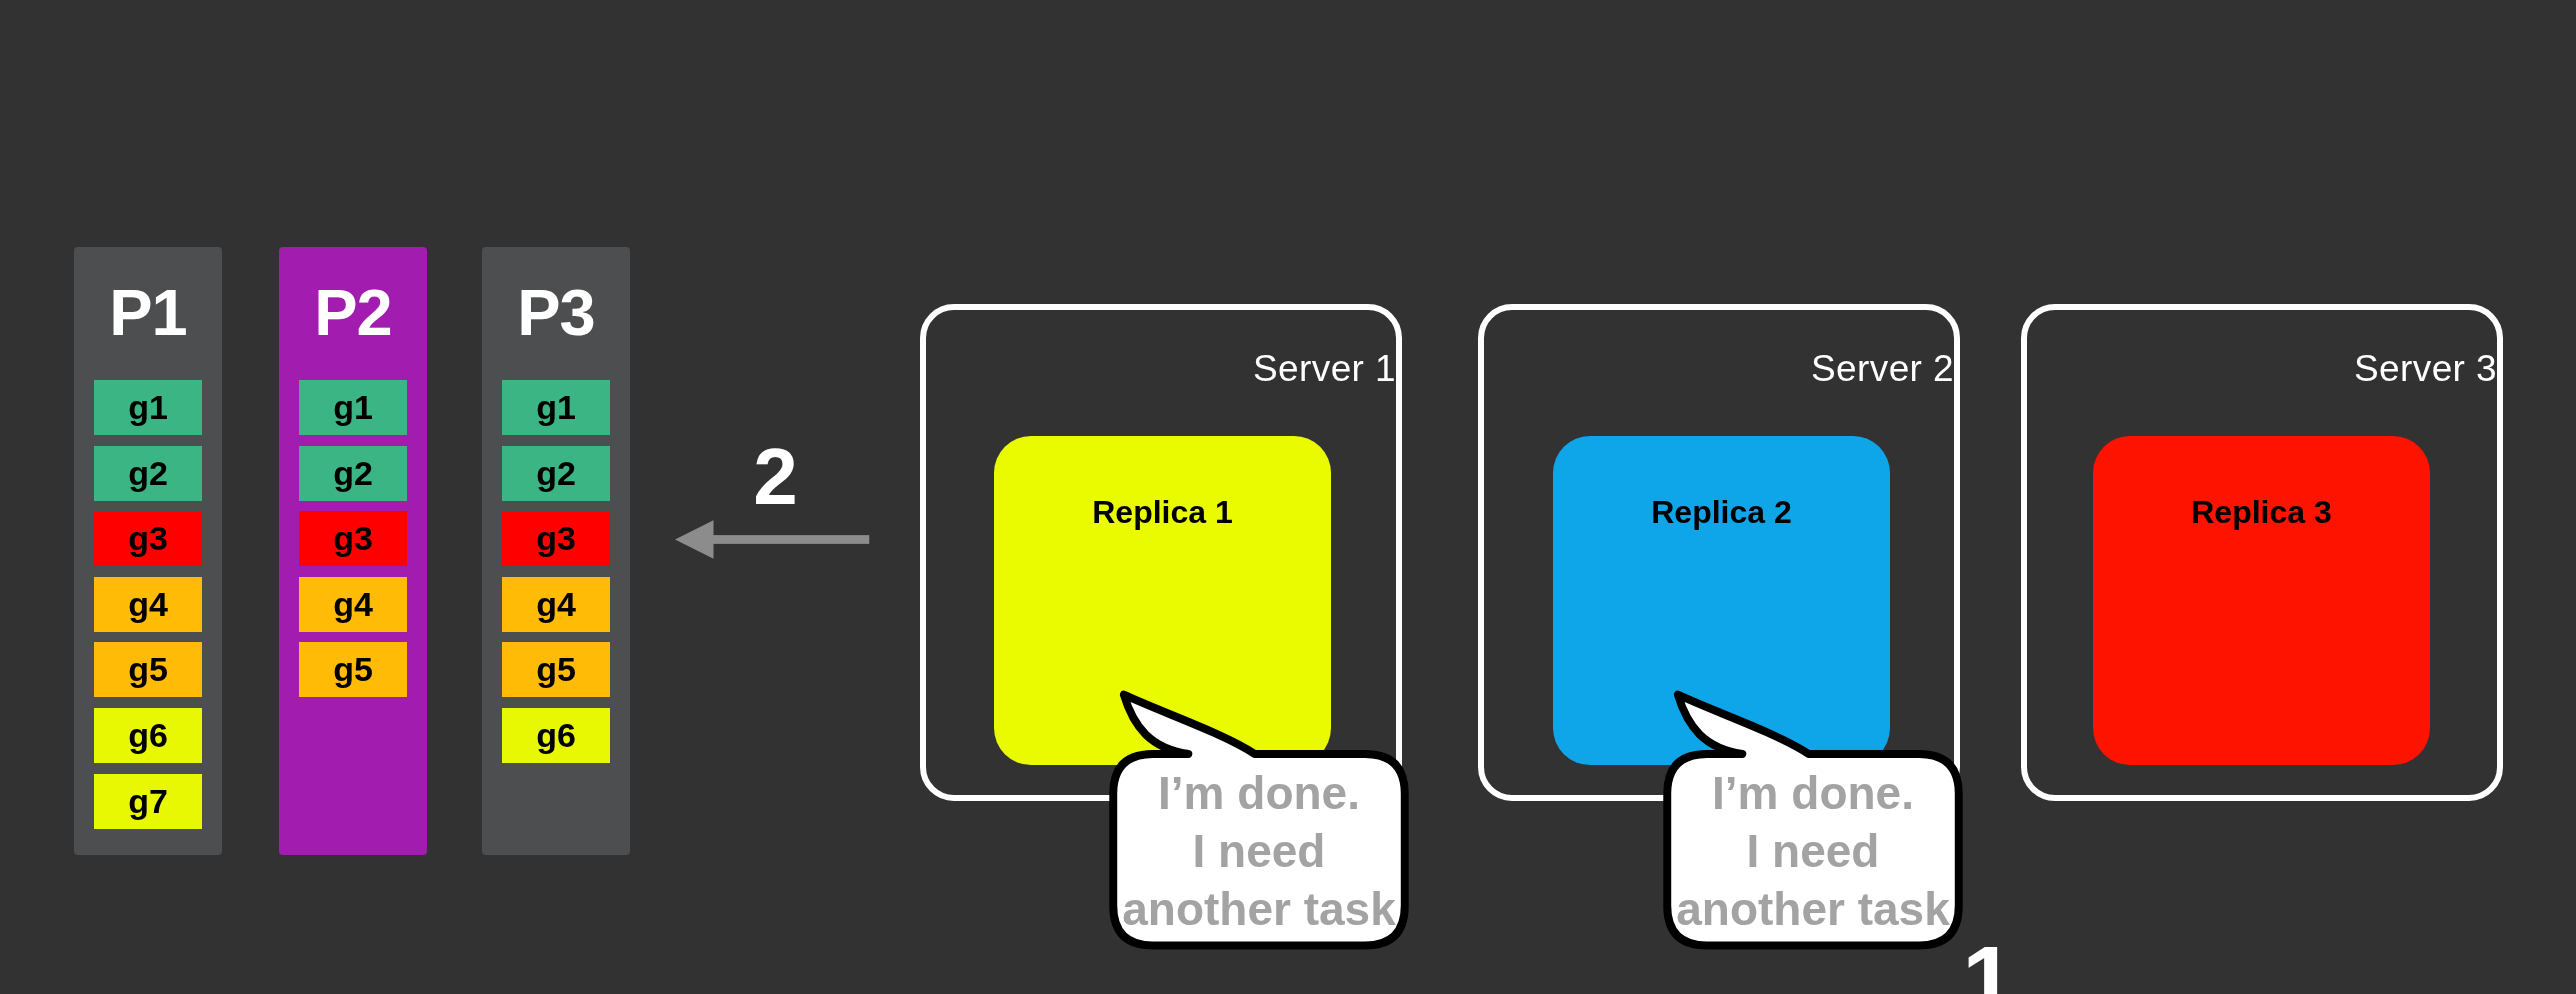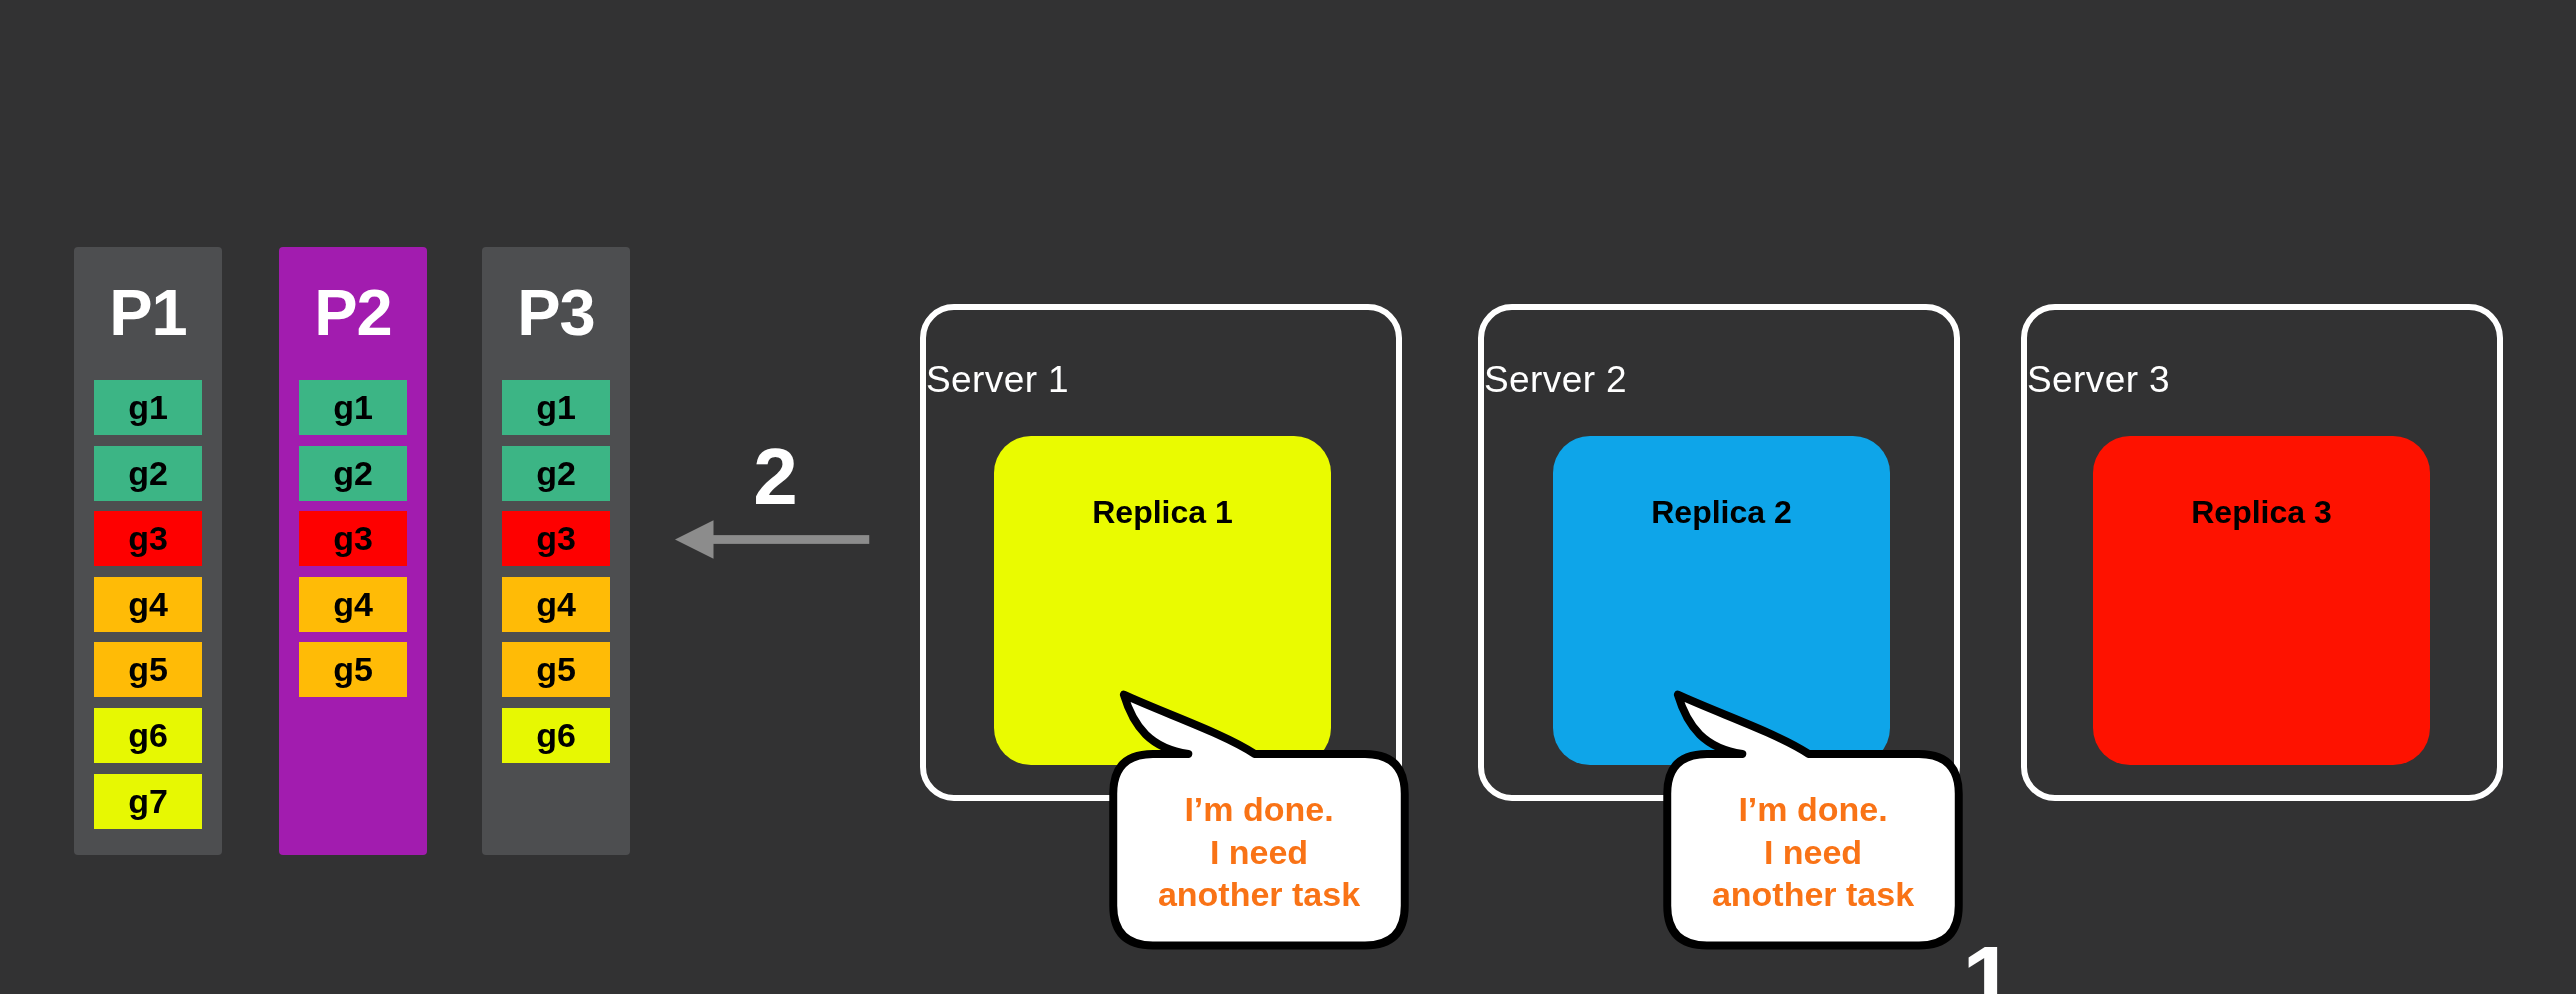--- a/index.html
+++ b/index.html
@@ -53,22 +53,22 @@
   .server {
     position: absolute;
     top: 304px;
     width: 482px;
     height: 497px;
     border: 6.2px solid #ffffff;
     border-radius: 34px;
     box-sizing: border-box;
   }
   .server-title {
-    margin-top: 49px;
-    text-align: left;
+    margin-top: 38px;
+    text-align: right;
     font-size: 37px;
     font-weight: 500;
     color: #ffffff;
     letter-spacing: 0.4px;
   }
   .replica {
     position: absolute;
     top: 436px;
     width: 337px;
     height: 329px;
@@ -86,23 +86,23 @@
   .bubble-svg { position: absolute; width: 318px; height: 265px; }
   .bubble-text {
     position: absolute;
     width: 288px;
     height: 170px;
     display: flex;
     flex-direction: column;
     align-items: center;
     justify-content: center;
     text-align: center;
-    font-size: 34px;
+    font-size: 46px;
     font-weight: 700;
-    color: #f97316;
+    color: #a3a3a3;
     line-height: 1.26;
   }
 
   
   .step-num {
     position: absolute;
     color: #ffffff;
     font-weight: 800;
     text-align: center;
   }

